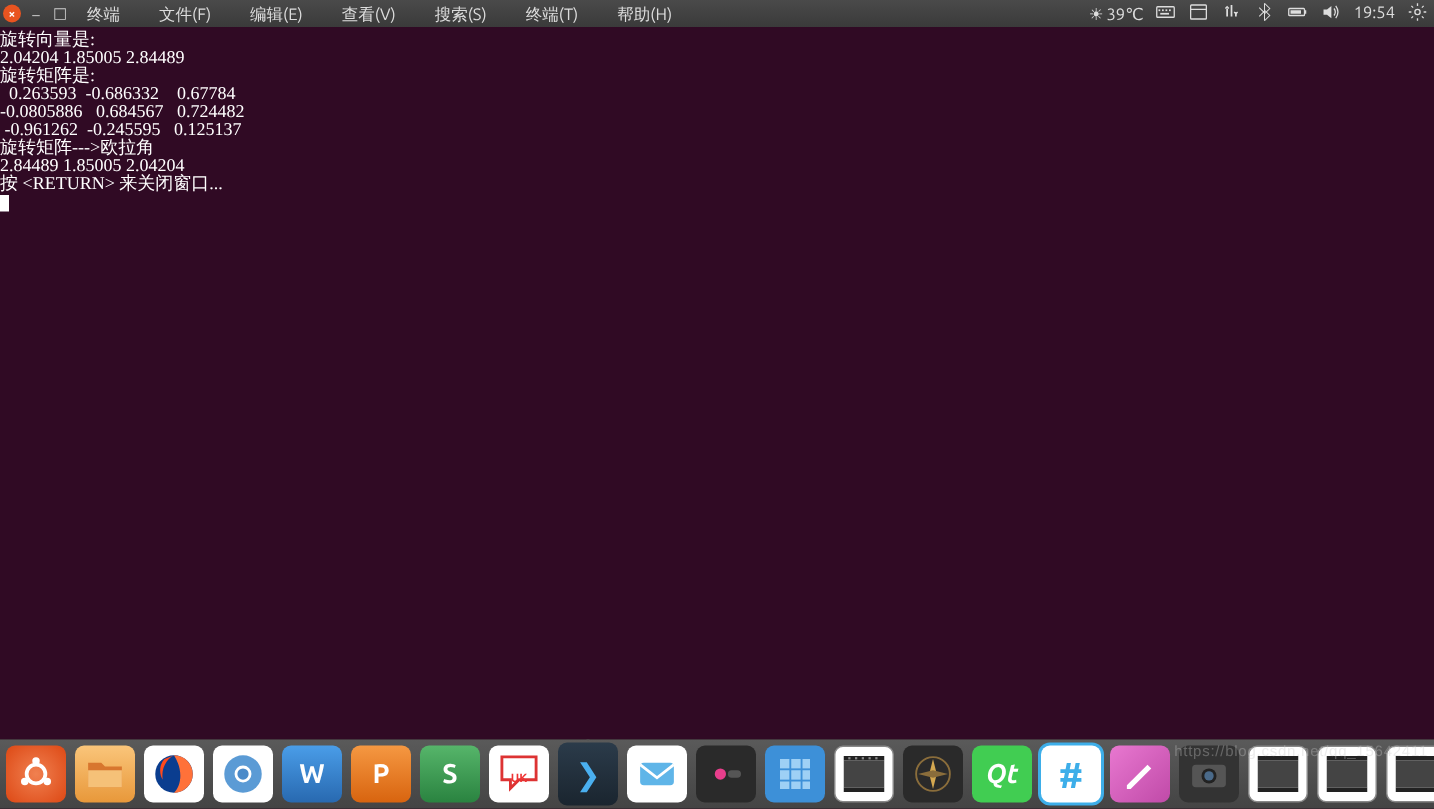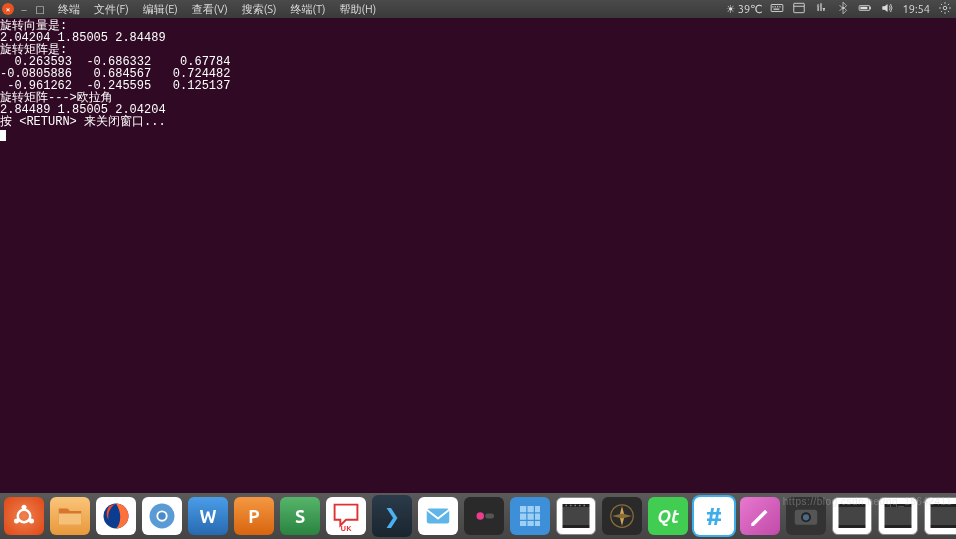--- a/index.html
+++ b/index.html
@@ -42,21 +42,21 @@
       font-weight: bold;
     }
     .min-btn, .max-btn {
       color: #ccc;
       font-size: 10px;
       width: 12px;
       text-align: center;
     }
     .menu-items {
       display: flex;
-      gap: 6px;
+      gap: 18px;
       align-items: center;
     }
     .menu-item {
       padding: 0 4px;
       cursor: pointer;
     }
     
     .tray {
       position: absolute;
       right: 4px;
@@ -77,21 +77,21 @@
     
     
     .terminal {
       position: absolute;
       top: 18px;
       left: 0;
       right: 0;
       bottom: 46px;
       background: #300a24;
       color: #ffffff;
-      font-family: Liberation Mono, monospace;
+      font-family: Liberation Serif, serif;
       font-size: 12px;
       line-height: 12px;
       padding: 2px 0 16px 0;
       white-space: pre;
     }
     .cursor {
       display: inline-block;
       width: 6px;
       height: 11px;
       background: #fff;
@@ -256,21 +256,21 @@
       </svg>
   </div>
   <div class="dock-item" style="background:linear-gradient(to bottom,#4a9de8,#2869b0);">W</div>
   <div class="dock-item" style="background:linear-gradient(to bottom,#f59842,#d8640f);">P</div>
   <div class="dock-item" style="background:linear-gradient(to bottom,#56b56a,#2a8340);">S</div>
   <div class="dock-item" style="background:#fff;color:#e33;font-size:10px;">
     <div style="position:relative;width:100%;height:100%;">
       <svg viewBox="0 0 40 40" style="width:100%;height:100%;">
           <path d="M8 8 L32 8 L32 24 L20 24 L14 30 L14 24 L8 24 Z" fill="none" stroke="#d33" stroke-width="2"></path>
         </svg>
-      <div style="position:absolute;bottom:2px;width:100%;text-align:center;font-size:8px;font-weight:bold;">UK</div>
+      <div style="position:absolute;bottom:12px;width:100%;text-align:center;font-size:8px;font-weight:bold;">UK</div>
     </div>
   </div>
   <div class="dock-item expanded" style="background:linear-gradient(to bottom,#2b3b4a,#1a252f);position:relative;">
     <div class="arrow-indicator"></div>
     <span style="color:#4ab0f0;font-size:20px;">❯</span>
   </div>
   <div class="dock-item" style="background:#fff;">
     <svg viewBox="0 0 24 24">
         <rect x="3" y="6" width="18" height="12" rx="2" fill="#5fb5e8"></rect>
         <path d="M3 7 L12 14 L21 7" fill="none" stroke="#fff" stroke-width="1.5"></path>

